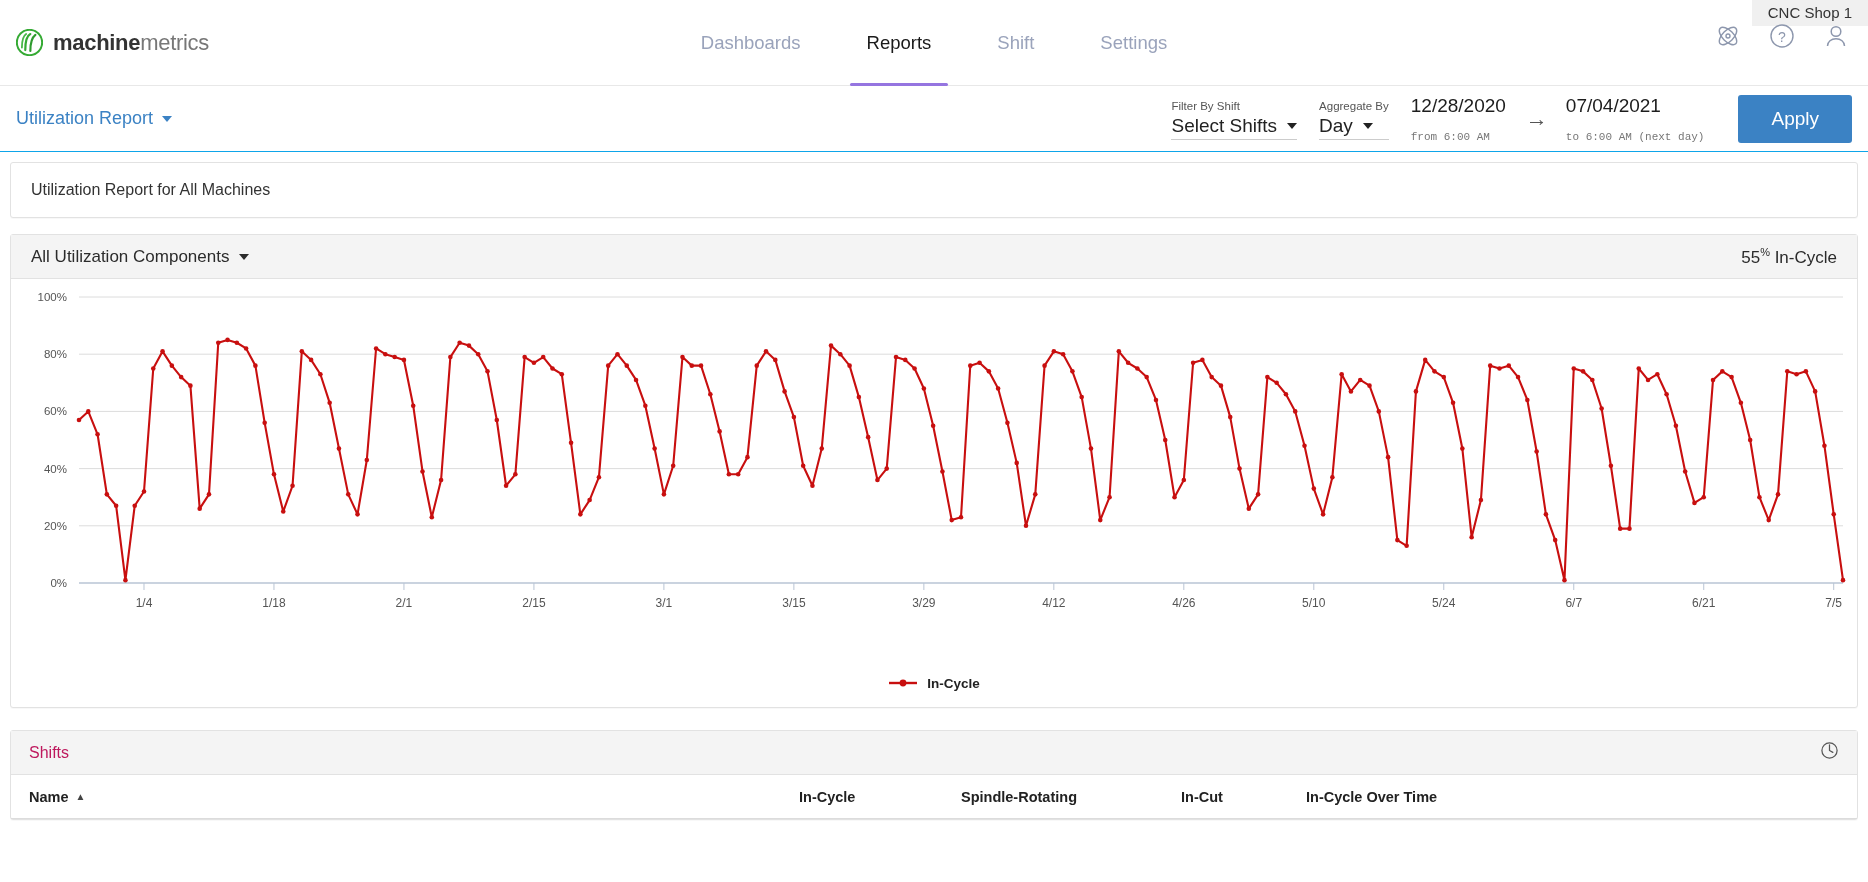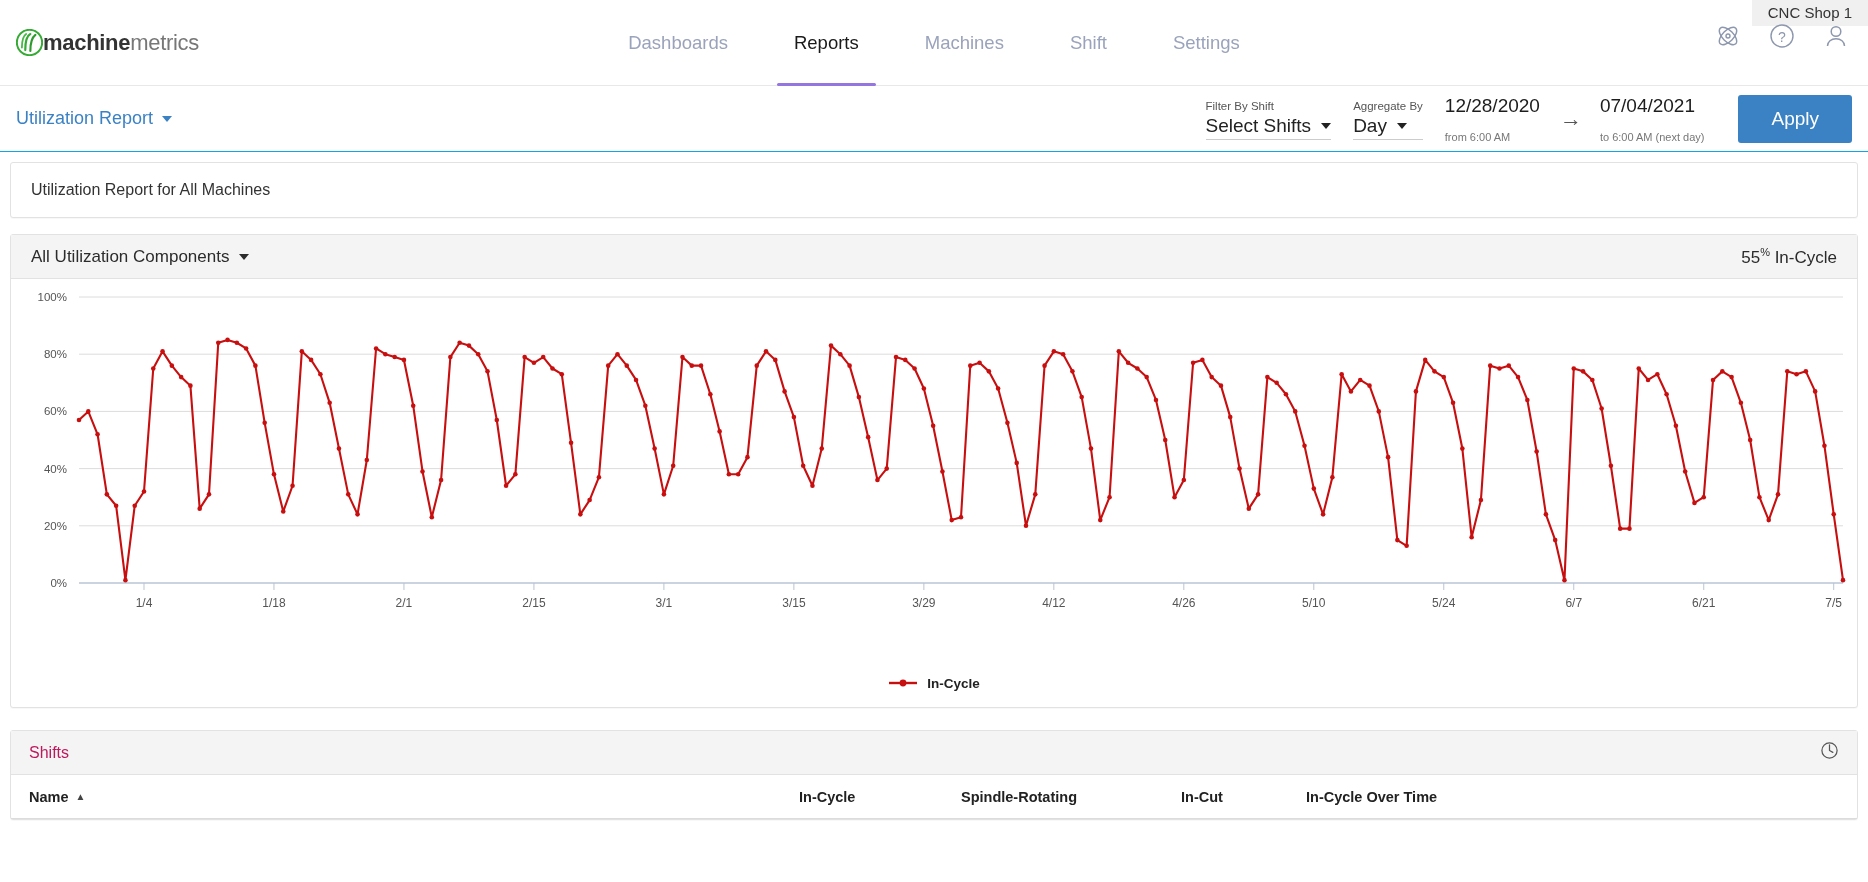--- a/index.html
+++ b/index.html
@@ -22,21 +22,21 @@
   }
   .shop-chip{
     position:absolute; top:0; right:0;
     background:#f0f0f0;
     font-size:15px; color:#333;
     padding:4px 16px 5px 16px;
     line-height:17px;
   }
   .brand{
     display:flex; align-items:center;
-    margin-left:16px; gap:0;
+    margin-left:16px; gap:10px;
   }
   .brand-logo{ width:27px; height:27px; display:block; }
   .brand-text{ font-size:22px; letter-spacing:-0.3px; }
   .brand-text b{ color:#333; font-weight:700; }
   .brand-text span{ color:#777; font-weight:400; }
 
   .nav{
     position:absolute; left:0; right:0;
     display:flex; justify-content:center; align-items:flex-end;
     height:86px; gap:0;
@@ -83,21 +83,21 @@
   }
   .fgroup{ display:flex; flex-direction:column; justify-content:center; margin-right:22px; }
   .fgroup .flabel{ font-size:11.5px; color:#555; line-height:14px; margin-bottom:1px; }
   .fgroup .fvalue{
     font-size:19px; color:#222; display:flex; align-items:center; gap:10px;
     cursor:pointer; line-height:24px;
   }
   .fgroup .underline{ border-bottom:1px solid #ccc; padding-bottom:1px; min-width:104px;}
   .dgroup{ display:flex; flex-direction:column; justify-content:center; margin-right:6px; }
   .dgroup .dmain{ font-size:19px; color:#1d1d1d; line-height:23px; }
-  .dgroup .dsub{ font-size:11px; color:#777; line-height:14px; margin-top:13px;}
+  .dgroup .dsub{ font-size:11px; color:#777; line-height:14px; margin-top:13px;font-family:Liberation Mono, monospace;}
   .arrow{ margin:0 18px 0 14px; color:#555; font-size:22px; line-height:22px; }
   .apply-btn{
     margin-left:28px;
     background:#3b82c4; color:#fff;
     font-size:19px; border:none; border-radius:3px;
     padding:13px 33px; cursor:pointer;
   }
 
   
   .wrap{ padding:10px 10px 0 10px; }
@@ -163,23 +163,20 @@
     </span>
   </div>
 
   <div class="nav">
     <div class="nav-inner">
       <div class="nav-item">
           <span>Dashboards</span>
         </div>
       <div class="nav-item active">
           <span>Reports</span>
-        </div>
-      <div class="nav-item">
-          <span>Machines</span>
         </div>
       <div class="nav-item">
           <span>Shift</span>
         </div>
       <div class="nav-item">
           <span>Settings</span>
         </div>
     </div>
   </div>
 

